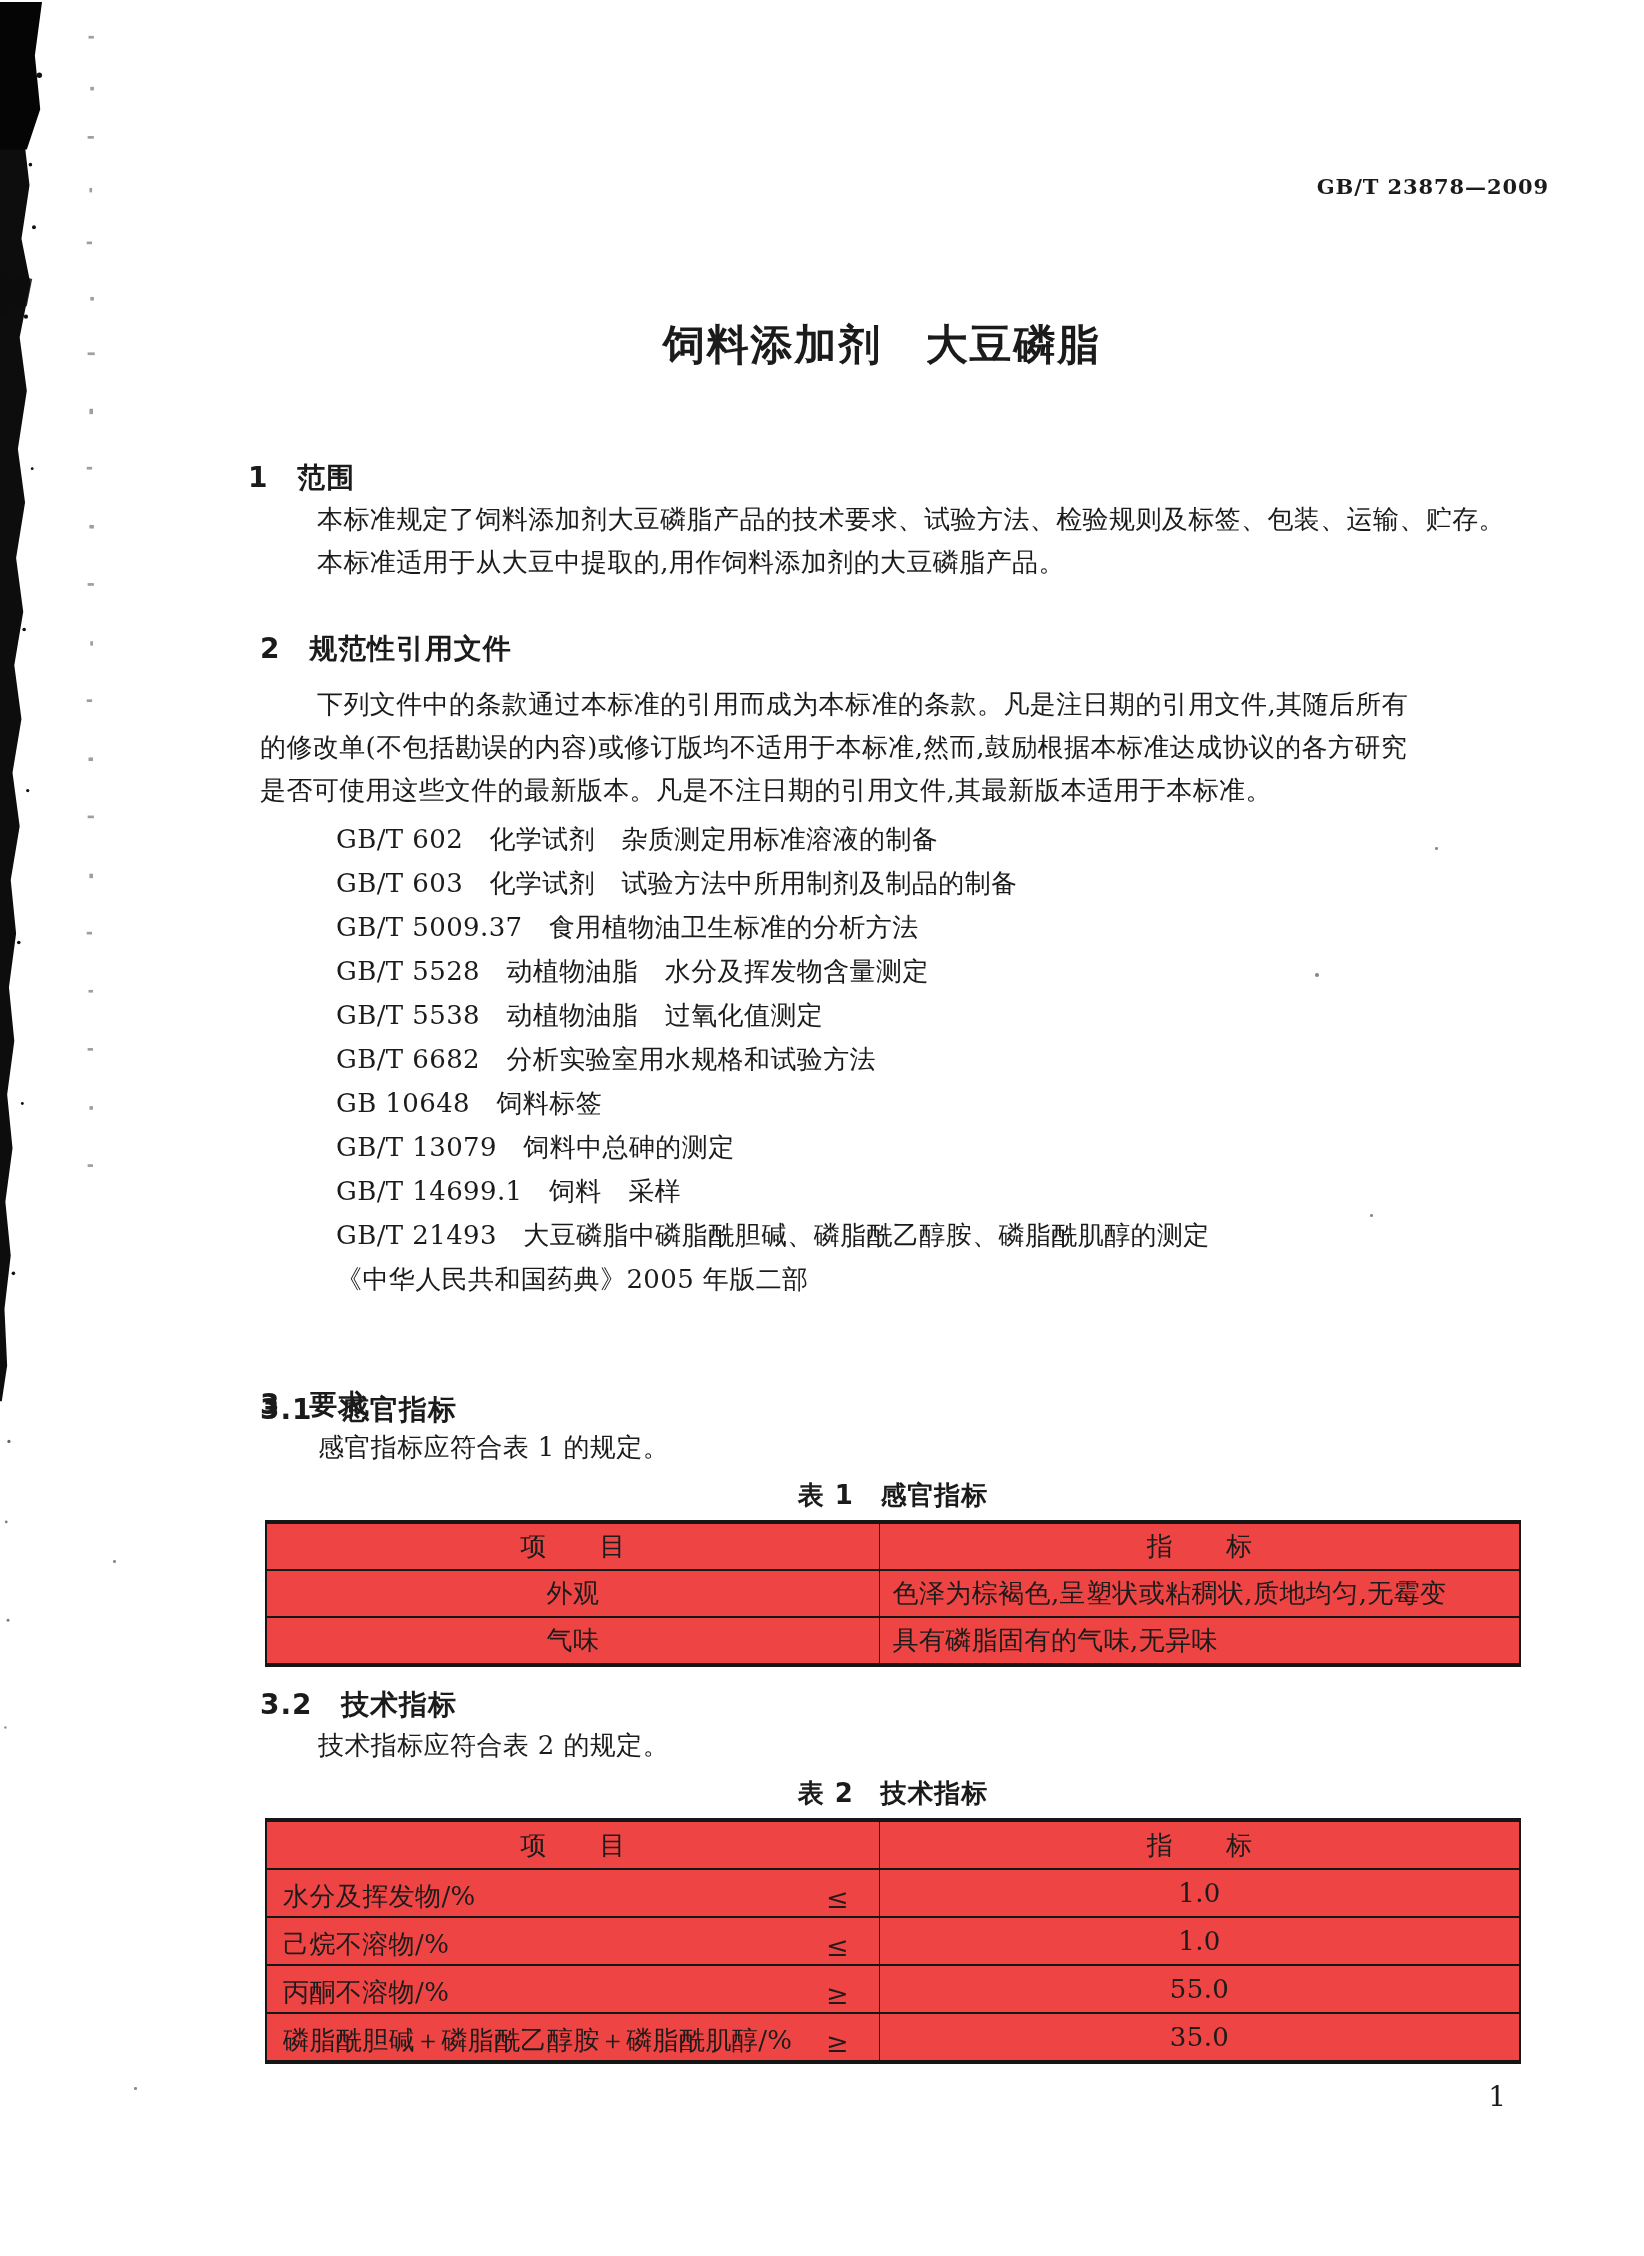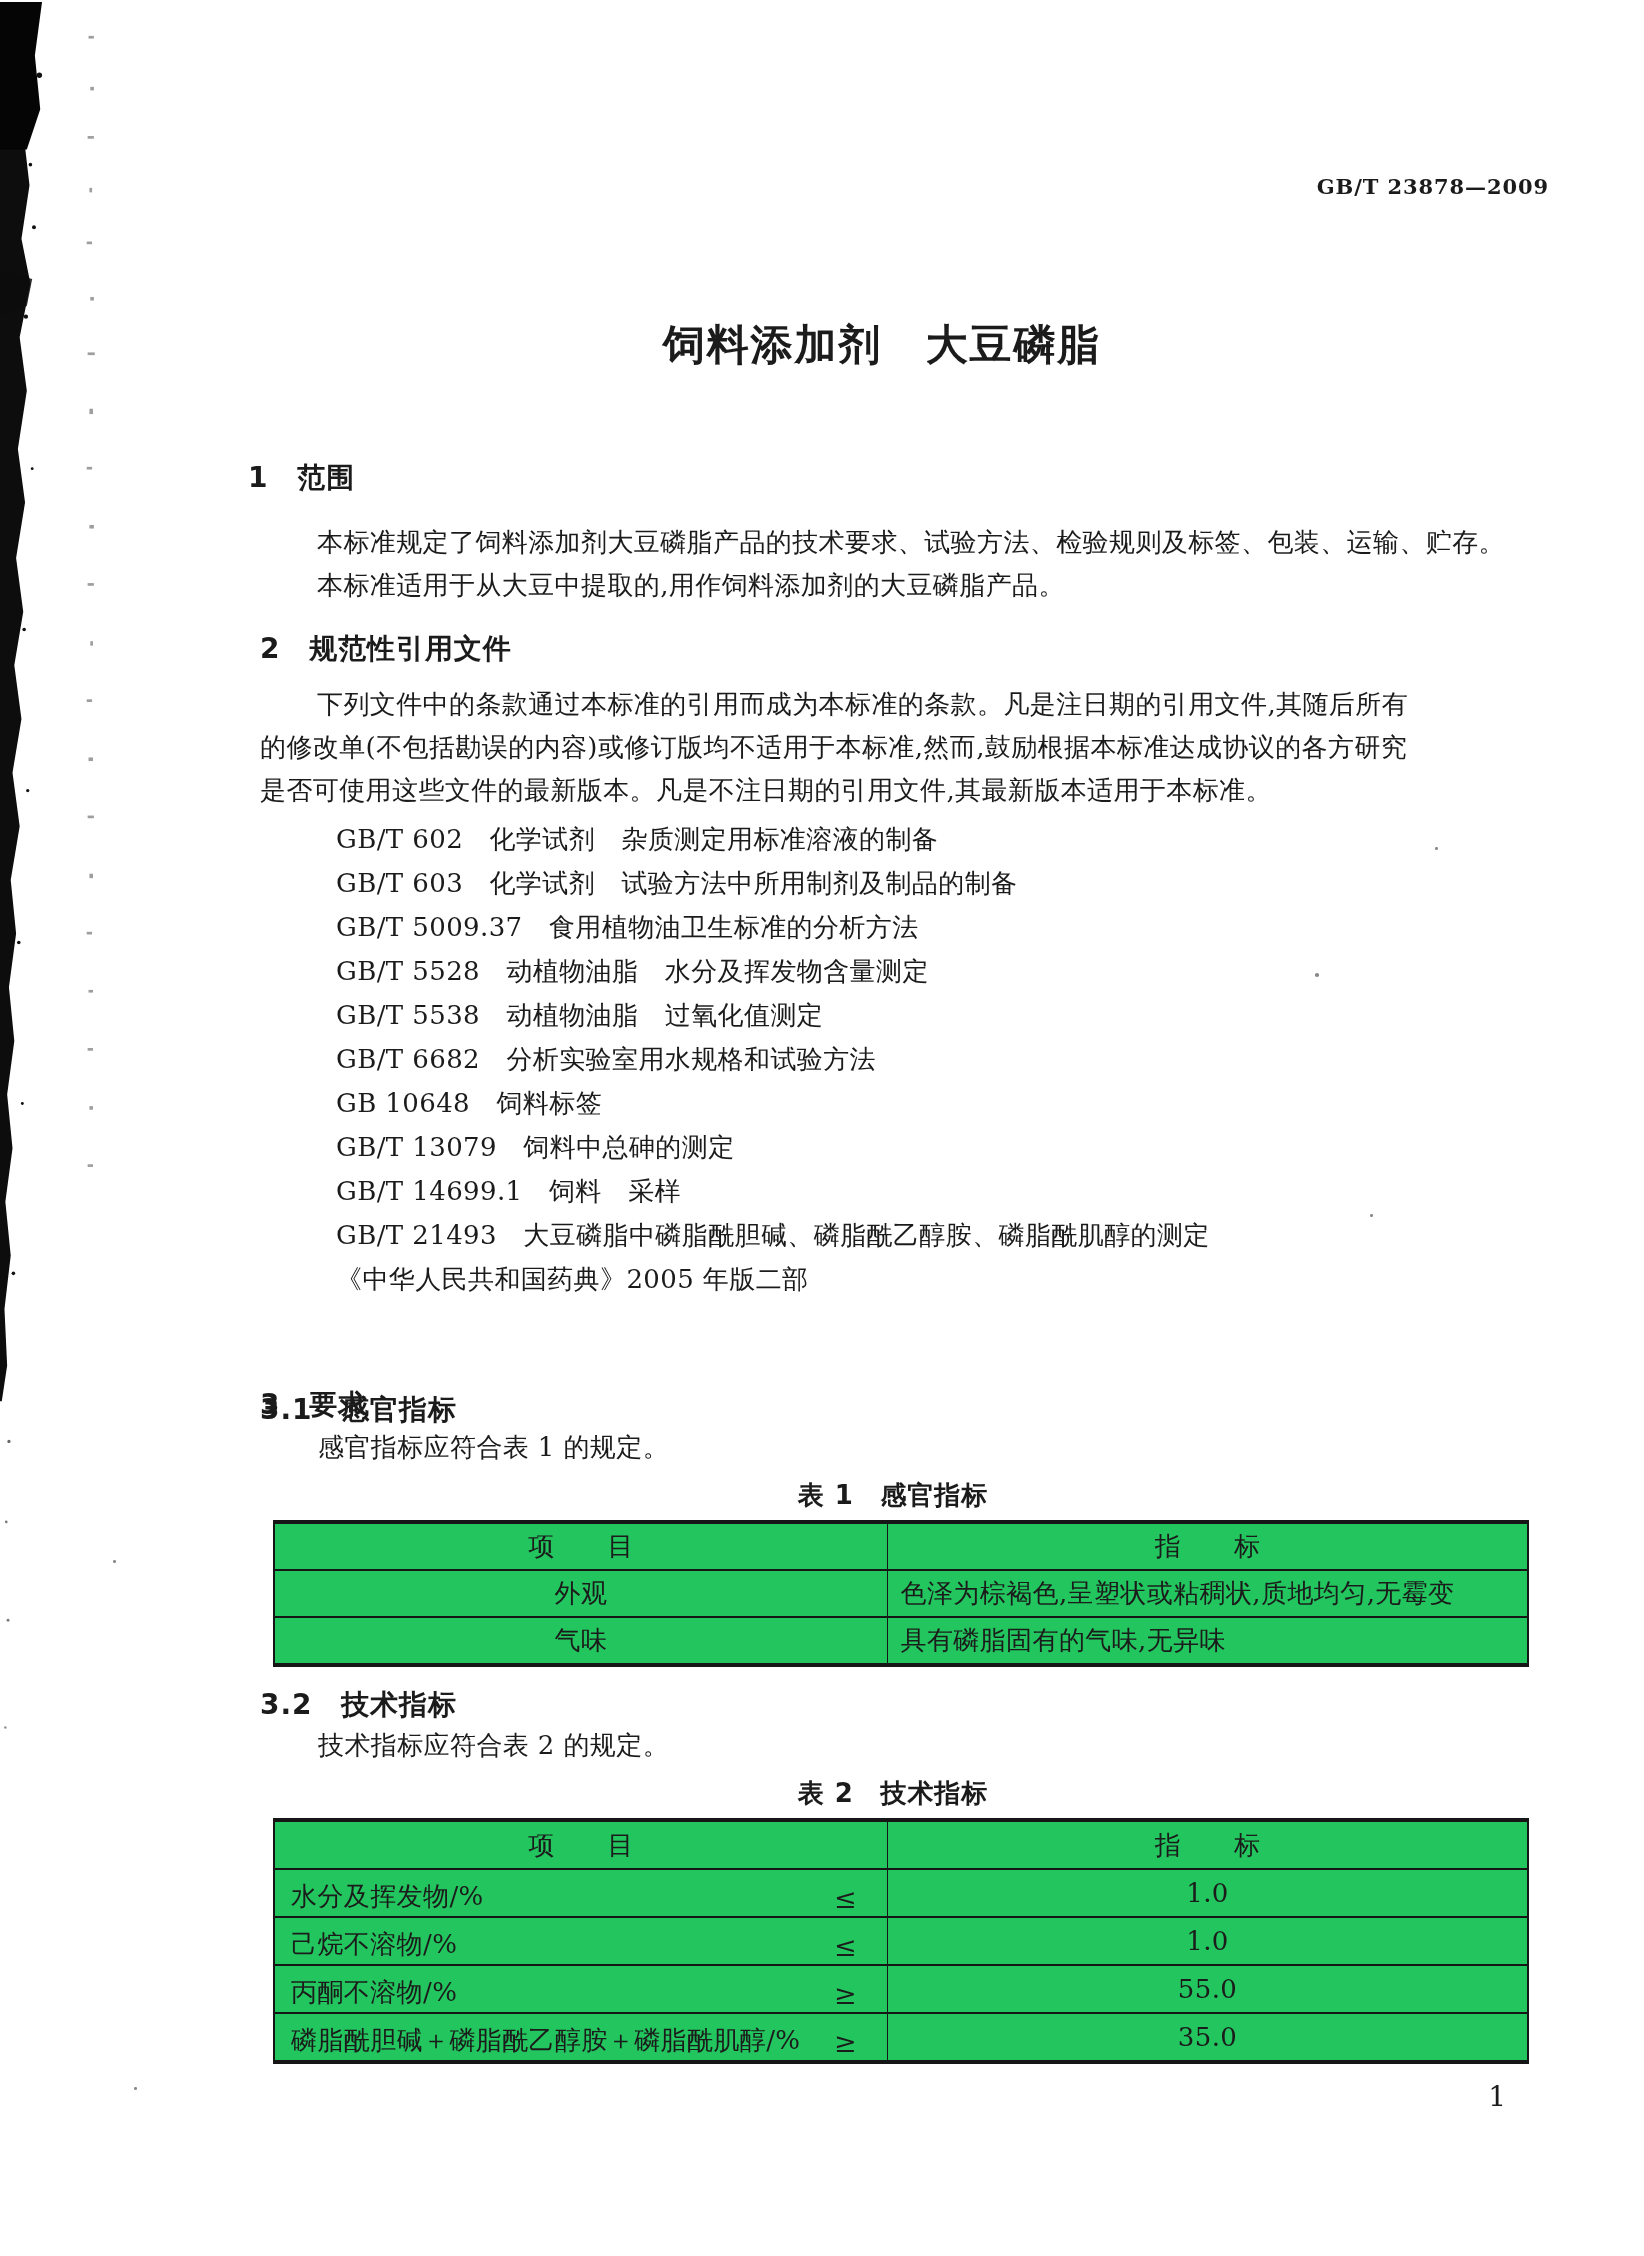--- a/index.html
+++ b/index.html
@@ -22,21 +22,21 @@
   .plines  { line-height:43px; }
   .indent  { text-indent:57px; }
 
   .refs    { top:817px; left:336px; line-height:44px; }
   .refs .line { display:block; }
 
   .caption { font-size:26px; text-align:center; left:265px; width:1256px; letter-spacing:0.9px; }
 
   
   .std-table { left:265px; width:1256px; border:2.7px solid #161616;
-               border-top-width:4.5px; border-bottom-width:4.5px; background:#22c55e;margin-left:8px; }
+               border-top-width:4.5px; border-bottom-width:4.5px; background:#ef4444; }
   .tr { display:flex; border-top:2.7px solid #161616; }
   .tr:first-child { border-top:none; }
   .td { display:flex; align-items:center; font-size:26px; letter-spacing:0.4px; }
   .c1 { width:613px; border-right:1.8px solid #161616; }
   .c2 { flex:1; }
   .t1 .td { height:45px; }
   .t2 .td { height:46px; }
   .center { justify-content:center; text-align:center; }
   .left-pad { padding-left:12.5px; }
   .between { justify-content:space-between; padding:0 30px 2px 16px;align-items:flex-end; }
@@ -100,21 +100,21 @@
   <i class="speck" style="left:1435px;top:847px;width:2.7px;height:2.7px"></i>
   <i class="speck" style="left:1370px;top:1214px;width:2.7px;height:2.7px"></i>
   <i class="speck" style="left:113px;top:1560px;width:2.7px;height:2.7px"></i>
   <i class="speck" style="left:134px;top:2087px;width:2.7px;height:2.7px"></i>
 
   <div class="abs doc-number">GB/T 23878—2009</div>
 
   <div class="abs doc-title hei">饲料添加剂　大豆磷脂</div>
 
   <div class="abs sec-h hei" style="top:459px;left:248px">1　范围</div>
-  <div class="abs plines" style="top:521px;left:260px">
+  <div class="abs plines" style="top:498px;left:260px">
     <div class="line indent">本标准规定了饲料添加剂大豆磷脂产品的技术要求、试验方法、检验规则及标签、包装、运输、贮存。</div>
     <div class="line indent">本标准适用于从大豆中提取的,用作饲料添加剂的大豆磷脂产品。</div>
   </div>
 
   <div class="abs sec-h hei" style="top:630px;left:260px">2　规范性引用文件</div>
   <div class="abs plines" style="top:683px;left:260px">
     <div class="line indent">下列文件中的条款通过本标准的引用而成为本标准的条款。凡是注日期的引用文件,其随后所有</div>
     <div class="line">的修改单(不包括勘误的内容)或修订版均不适用于本标准,然而,鼓励根据本标准达成协议的各方研究</div>
     <div class="line">是否可使用这些文件的最新版本。凡是不注日期的引用文件,其最新版本适用于本标准。</div>
   </div>

